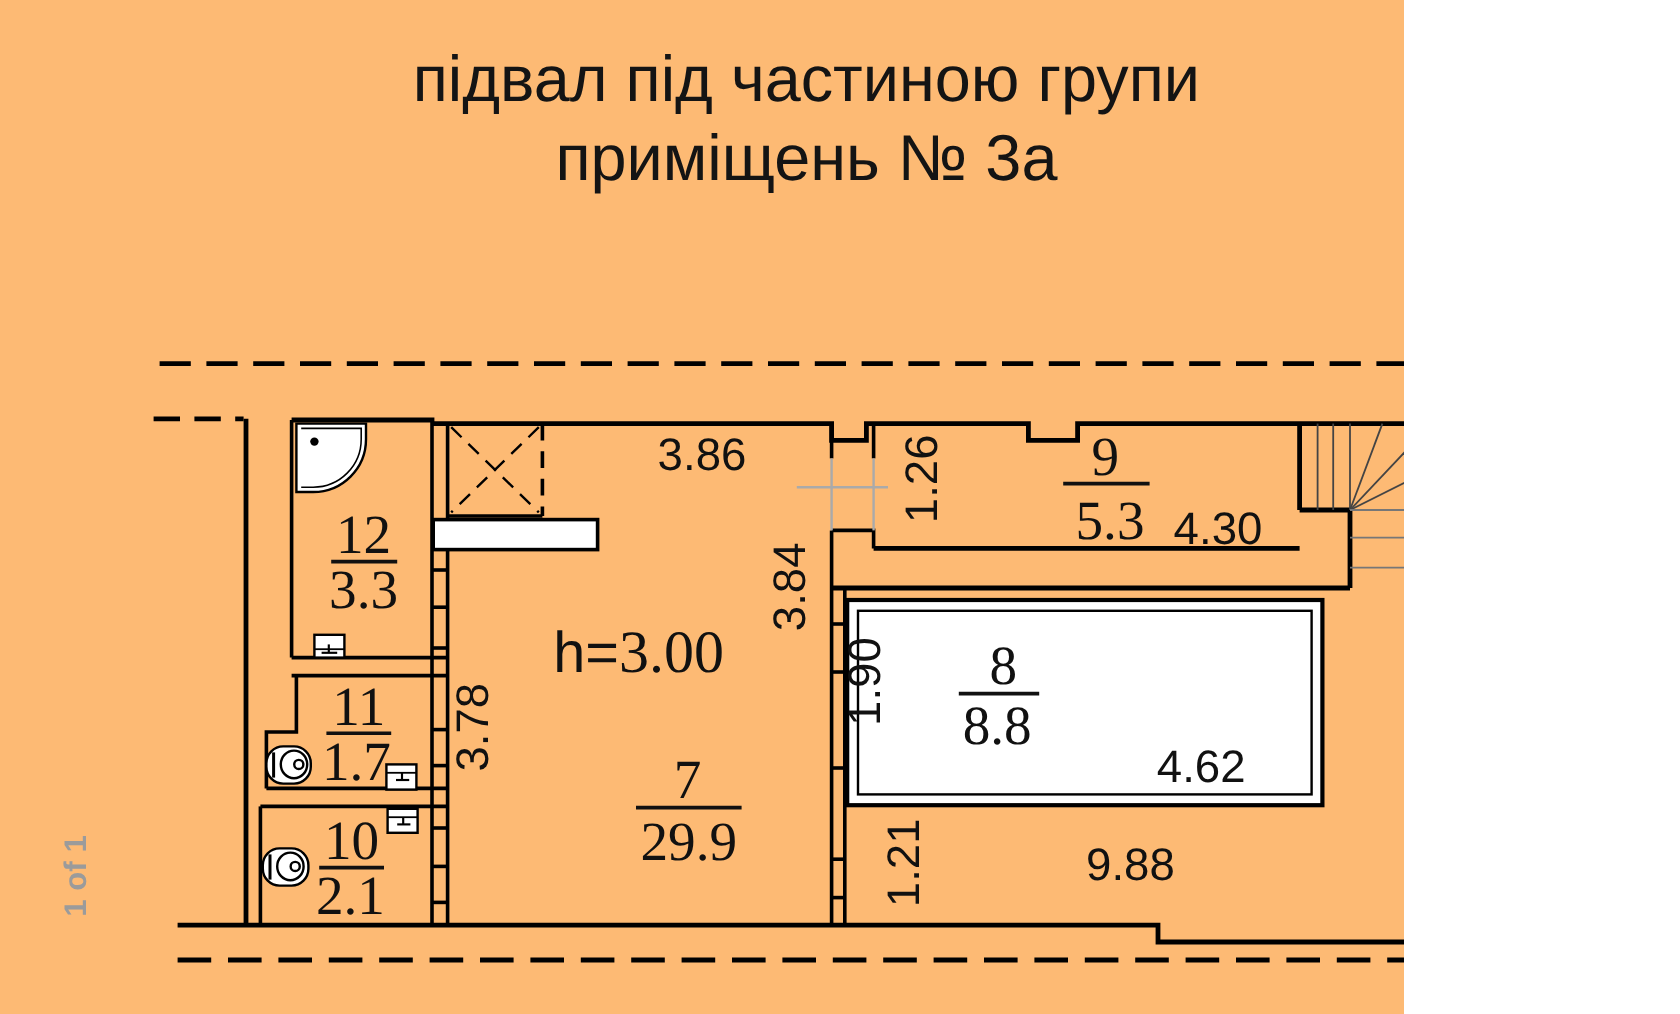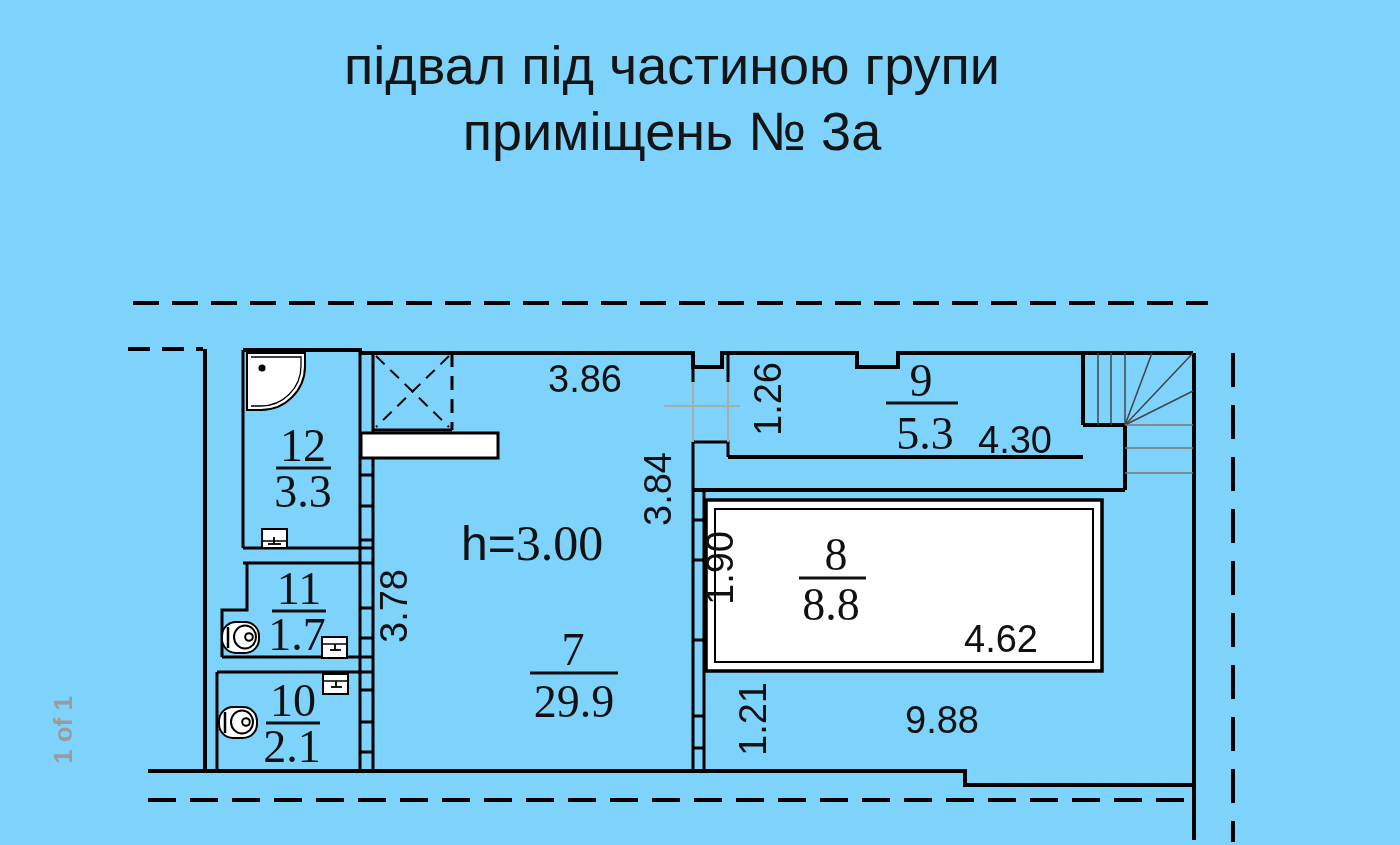--- a/index.html
+++ b/index.html
@@ -1,16 +1,16 @@
 <!DOCTYPE html>
 <html><head>
 <meta charset="utf-8">
 <style>
   html,body{margin:0;padding:0;background:#ffffff;}
-  .canvas{position:relative;width:1400px;height:845px;background:#7dd3fc;overflow:hidden;
+  .canvas{position:relative;width:1170px;height:845px;background:#fdba74;overflow:hidden;
           font-family:"Liberation Sans", sans-serif;}
   svg{position:absolute;left:0;top:0;}
   text{fill:#111;}
   .t-title{font-family:"Liberation Sans",sans-serif;font-size:54px;fill:#141414;}
   .t-room{font-family:"Liberation Serif",serif;font-size:46px;}
   .t-dim{font-family:"Liberation Sans",sans-serif;font-size:38px;}
   .t-h-sans{font-family:"Liberation Sans",sans-serif;font-size:48px;}
   .t-h-serif{font-family:"Liberation Serif",serif;font-size:50px;}
   .t-page{font-family:"Liberation Sans",sans-serif;font-size:26px;font-weight:bold;fill:#9b9b9b;}
   .wall{stroke:#000;fill:none;}

